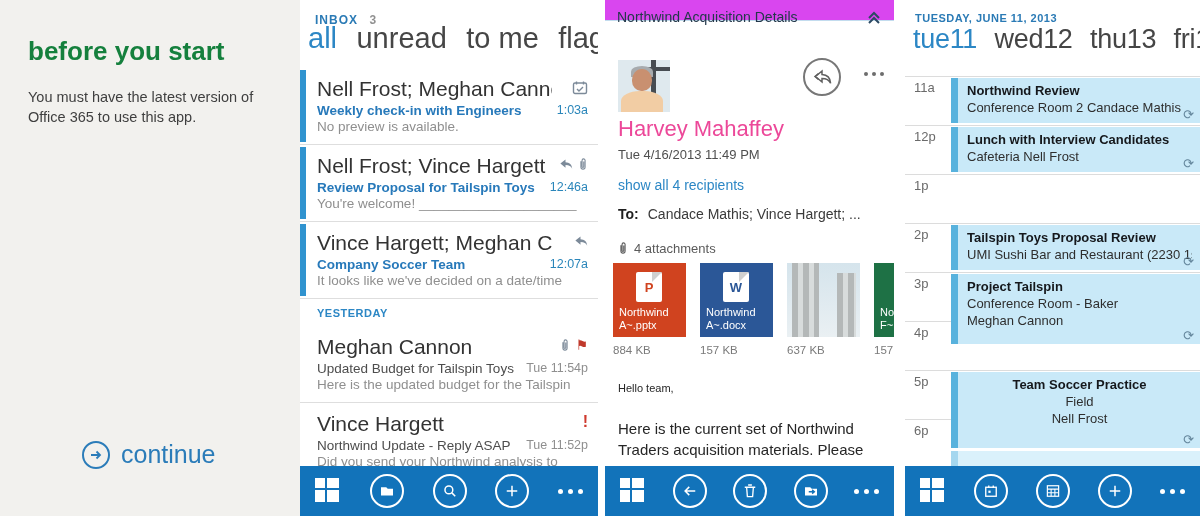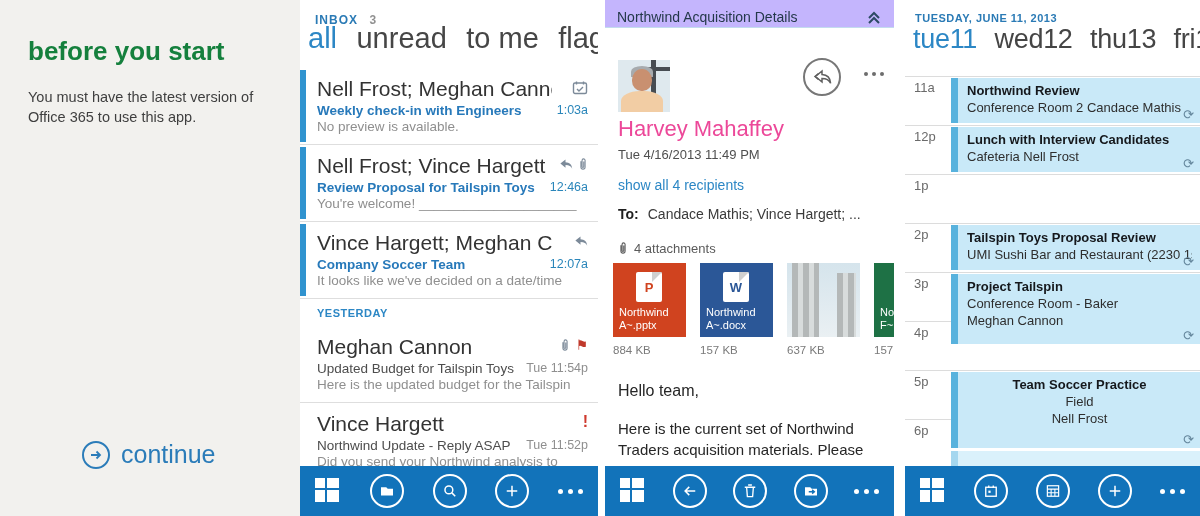--- a/index.html
+++ b/index.html
@@ -38,21 +38,21 @@
   .micons { display:flex; gap:5px; align-items:center; height:16px; }
   .time { font-size:12.5px; color:#2a86ba; margin-top:8px; }
   .email.read .time { color:#8f8f8f; }
   .flag-glyph { color:#c0392b; font-size:14px; line-height:14px; font-family:"DejaVu Sans",sans-serif; }
   .bang { color:#cf3a2e; font-size:16px; font-weight:700; line-height:14px; }
   .daybar { height:27px; padding:8px 0 0 17px; font-size:11px; font-weight:700;
     letter-spacing:.5px; color:#2c87c5; background:#fff; }
 
   
   #p3 { left:605px; width:289px; }
-  .msg-head { position:absolute; left:0; right:0; top:0; height:28px; background:#c4b5fd;
+  .msg-head { position:absolute; left:0; right:0; top:0; height:21px; background:#d946ef;
     border-bottom:1px solid #c3dcee; line-height:34px; padding:0 12px; font-size:14px; color:#24384a; }
   .collapse { position:absolute; right:10px; top:7px; width:20px; height:20px; cursor:pointer; }
   .avatar { position:absolute; left:13px; top:60px; width:52px; height:52px; background:#dfe9ee; overflow:hidden; }
   .av-barv { position:absolute; left:33px; top:0; width:5px; height:100%; background:#474c52; }
   .av-barh { position:absolute; left:20px; top:7px; width:32px; height:4px; background:#474c52; }
   .av-hair { position:absolute; left:13px; top:6px; width:22px; height:11px; border-radius:50% 50% 0 0; background:#a7abae; }
   .av-head { position:absolute; left:14px; top:9px; width:20px; height:22px; border-radius:50% 50% 46% 46%; background:#c99070; }
   .av-shirt{ position:absolute; left:3px; top:31px; width:42px; height:22px; border-radius:45% 45% 0 0; background:#f2cda4; }
   .replyall { position:absolute; left:198px; top:58px; width:38px; height:38px; border:2px solid #777;
     border-radius:50%; display:flex; align-items:center; justify-content:center; cursor:pointer; }
@@ -72,21 +72,21 @@
   .bld { position:absolute; top:0; bottom:0; background:repeating-linear-gradient(90deg,#b4b8b8 0 6px,#d8dcdc 6px 11px); }
   .bld.l { left:5px; width:27px; } .bld.r { right:4px; width:19px; top:10px; }
   .doc { position:absolute; left:23px; top:9px; width:26px; height:30px; background:#fff; border-radius:2px;
     display:flex; align-items:center; justify-content:center; font-weight:700; font-size:13px; }
   .doc::after { content:""; position:absolute; right:0; top:0; border:5px solid;
     border-color:#cfcfcf transparent transparent #cfcfcf; border-color:#cfcfcf #fff0 #fff0 #cfcfcf; }
   .tile.pptx .doc { color:#d0431f; } .tile.docx .doc { color:#2b5797; }
   .tile-name { position:absolute; left:6px; bottom:5px; right:2px; color:#fff; font-size:11px; line-height:1.2;
     word-wrap:break-word; }
   .tsize { position:absolute; top:344px; font-size:11.5px; color:#7a7a7a; }
-  .msg-body1 { position:absolute; left:13px; top:382px; font-size:16px; color:#262626; }
+  .msg-body1 { position:absolute; left:13px; top:382px; font-size:11px; color:#262626; }
   .msg-body2 { position:absolute; left:13px; top:418px; width:264px; font-size:15px; line-height:1.42; color:#262626; }
 
   
   #p4 { left:905px; width:295px; }
   .cal-date { position:absolute; left:10px; top:12px; font-size:11px; font-weight:700; letter-spacing:.5px; color:#2a7ab5; }
   .cal-tabs { position:absolute; left:8px; top:24px; width:287px; height:42px; white-space:nowrap; overflow:hidden; font-weight:300; }
   .cal-tabs .tab { font-size:27px; color:#454545; margin-right:13px; letter-spacing:-0.3px; }
   .cal-tabs .tab.sel { color:#2c87c5; }
   .grid { position:absolute; left:0; right:0; top:76px; bottom:50px; overflow:hidden; }
   .hrow { height:49px; border-top:1px solid #dcdcdc; padding:3px 0 0 9px; font-size:13px; color:#6a6a6a; }

